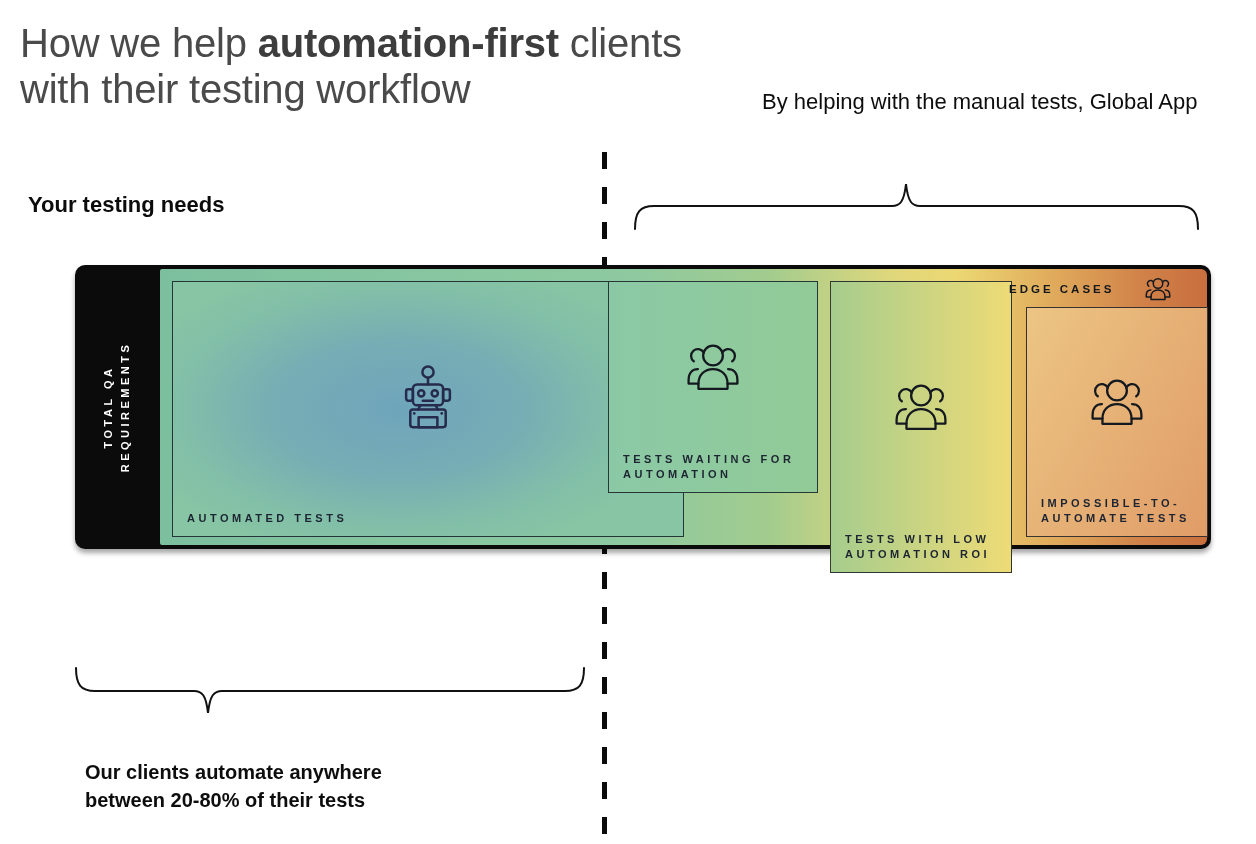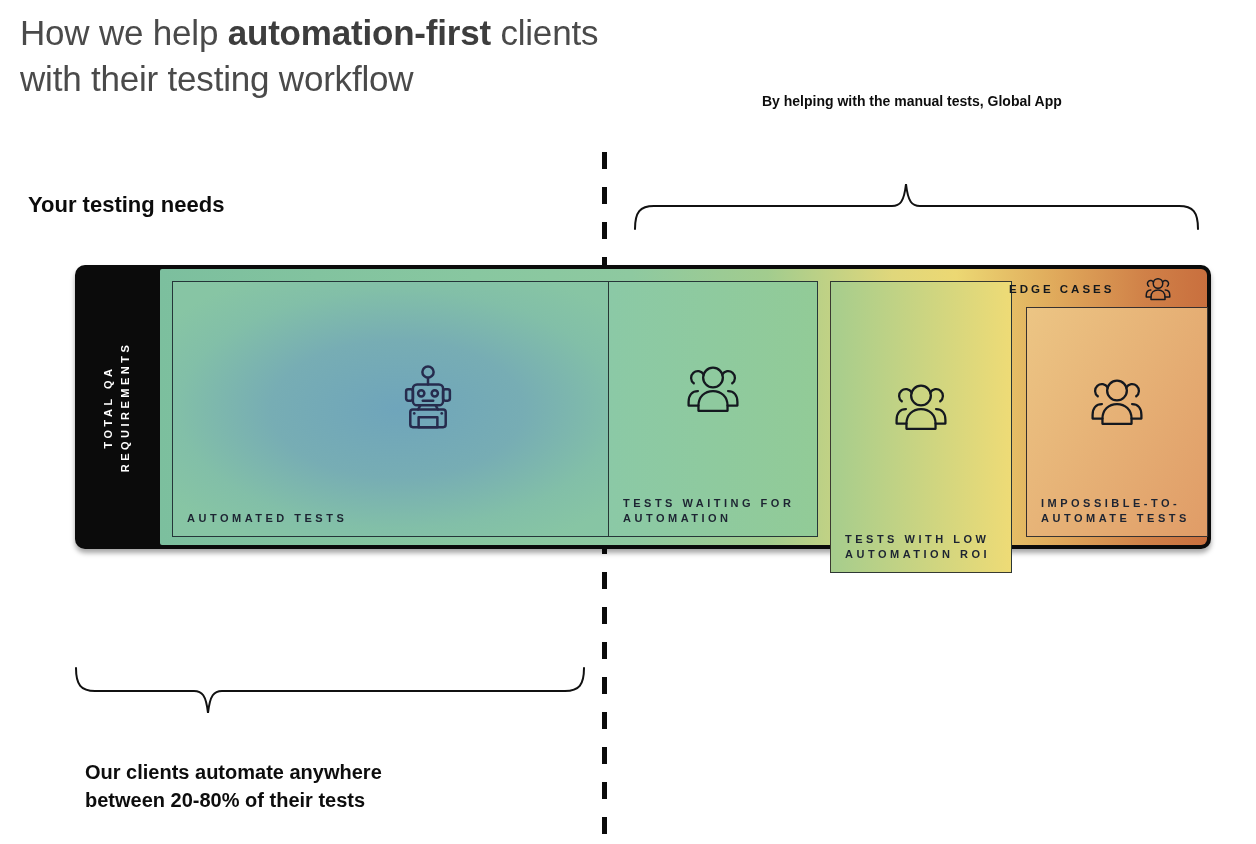--- a/index.html
+++ b/index.html
@@ -10,36 +10,36 @@
     height: 844px;
     background: #ffffff;
     overflow: hidden;
     font-family: "Liberation Sans", sans-serif;
   }
 
   
   .title {
     position: absolute;
     left: 20px;
-    top: 10px;
-    font-size: 35px;
+    top: 20px;
+    font-size: 40px;
     line-height: 46px;
     color: #4a4a4a;
     letter-spacing: -0.2px;
   }
   .title .bold { font-weight: 700; color: #3d3d3d; }
 
   
   .note {
     position: absolute;
     left: 762px;
     top: 88px;
     width: 478px;
-    font-size: 14px;
-    font-weight: 700;
+    font-size: 22px;
+    font-weight: 400;
     line-height: 27px;
     color: #0d0d0d;
   }
   .note .underlined { text-decoration: underline; }
 
   
   .axis-label {
     position: absolute;
     left: 28px;
     top: 192px;
@@ -121,21 +121,21 @@
     letter-spacing: 3.5px;
     line-height: 15px;
     color: #1d2432;
     white-space: pre-line;
   }
   .seg-1 {
     left: 12px; top: 12px; width: 512px; height: 256px;
     background: radial-gradient(ellipse 55% 60% at 44% 50%,
       #6fa5bb 0%, #77adb4 45%, #82bfa8 78%, #87c5a4 100%);
   }
-  .seg-2 { left: 448px; top: 12px; width: 210px; height: 256px;
+  .seg-2 { left: 448px; top: 12px; width: 210px; height: 212px;
     background: linear-gradient(90deg, #8bc9a6, #92cb97); }
   .seg-3 { left: 670px; top: 12px; width: 182px; height: 292px;
     background: linear-gradient(90deg, #a6cd8d, #eedb76); }
   .seg-4 { left: 866px; top: 38px; width: 182px; height: 230px;
     background: linear-gradient(120deg, #ecc584, #e09c67); }
   .edge-row {
     position: absolute;
     left: 847px; top: 6px; width: 167px; height: 28px;
     display: flex;
     align-items: center;

